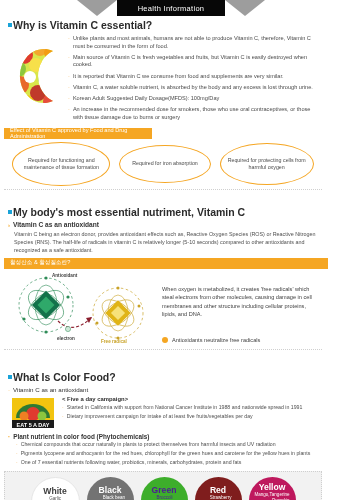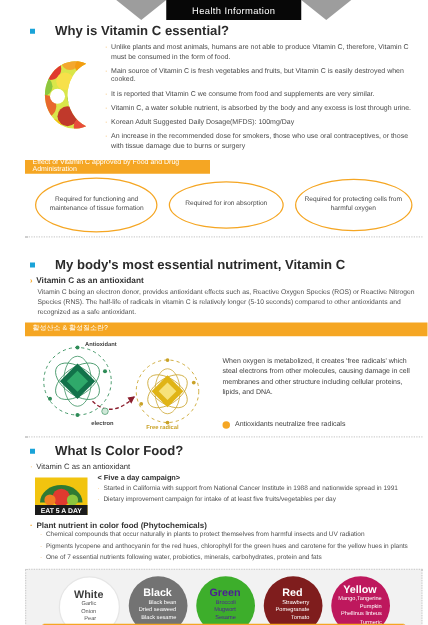--- a/index.html
+++ b/index.html
@@ -3,37 +3,37 @@
 <meta charset="utf-8">
 <style>
   html,body{margin:0;padding:0;}
   body{
     width:342px;height:500px;overflow:hidden;
     background:#ffffff;
     font-family:"Liberation Sans","DejaVu Sans",sans-serif;
     color:#3a3a3a;
     -webkit-font-smoothing:antialiased;
   }
-  .page{position:relative;width:326px;height:500px;padding-left:16px;}
+  .page{position:relative;width:326px;height:500px;}
 
   
   .header{position:relative;height:16px;width:100%;}
   .hdr-bar{
     position:absolute;left:117px;top:0;width:108px;height:16px;
     background:#070707;color:#ffffff;
     font-size:7.5px;letter-spacing:.3px;
     display:flex;align-items:center;justify-content:center;
   }
   .tri{position:absolute;top:0;width:0;height:0;}
   .tri-l{left:77px;border-left:20px solid transparent;border-right:20px solid transparent;border-top:16px solid #9d9d9d;}
   .tri-r{left:225px;border-left:20px solid transparent;border-right:20px solid transparent;border-top:16px solid #9d9d9d;}
 
   
   .sec-title{
-    display:flex;align-items:center;gap:16px;
+    display:flex;align-items:center;gap:1px;
     font-size:10.5px;color:#2b2b2b;font-weight:600;
     padding:0 0 0 8px;
   }
   .sec-title .sq{width:4px;height:4px;background:#1aa3d8;display:inline-block;}
   .dotted{border-top:1px dotted #cfcfcf;margin:0 4px;}
 
   
   .b1{display:flex;padding:4px 6px 0 6px;}
   .c-img{width:60px;height:82px;position:relative;flex:0 0 60px;}
   .bullets{flex:1;padding-left:2px;}
@@ -256,21 +256,21 @@
       <p>When oxygen is metabolized, it creates 'free radicals' which steal electrons from other molecules, causing damage in cell membranes and other structure including cellular proteins, lipids, and DNA.</p>
       <div class="neutral">
         <span class="dot-o"></span>
         <span>Antioxidants neutralize free radicals</span>
       </div>
     </div>
   </div>
 
   <div class="dotted" style="margin-top:4px;"></div>
 
-  <div class="sec-title" style="margin-top:5px;">
+  <div class="sec-title" style="margin-top:21px;">
     <span class="sq"></span>
     <span>What Is Color Food?</span>
   </div>
 
   <div class="sub-h" style="font-weight:400;font-size:6.2px;">
     <span class="tick">·</span>
     <span>Vitamin C as an antioxidant</span>
   </div>
 
   <div class="fad">

